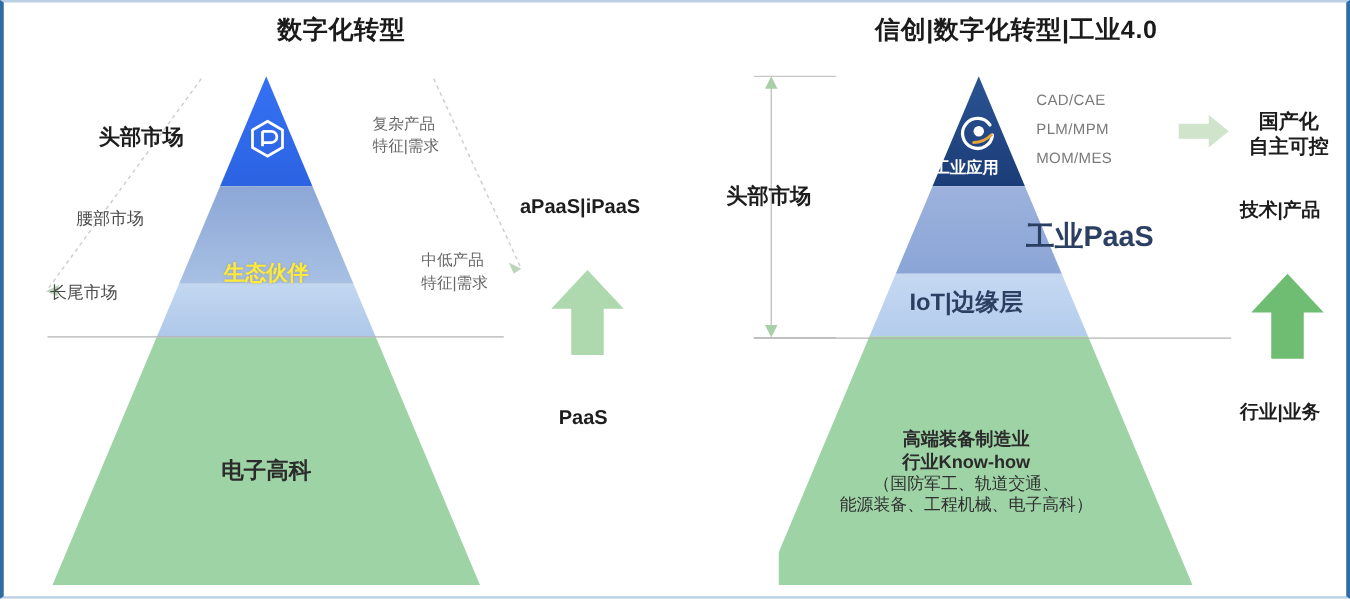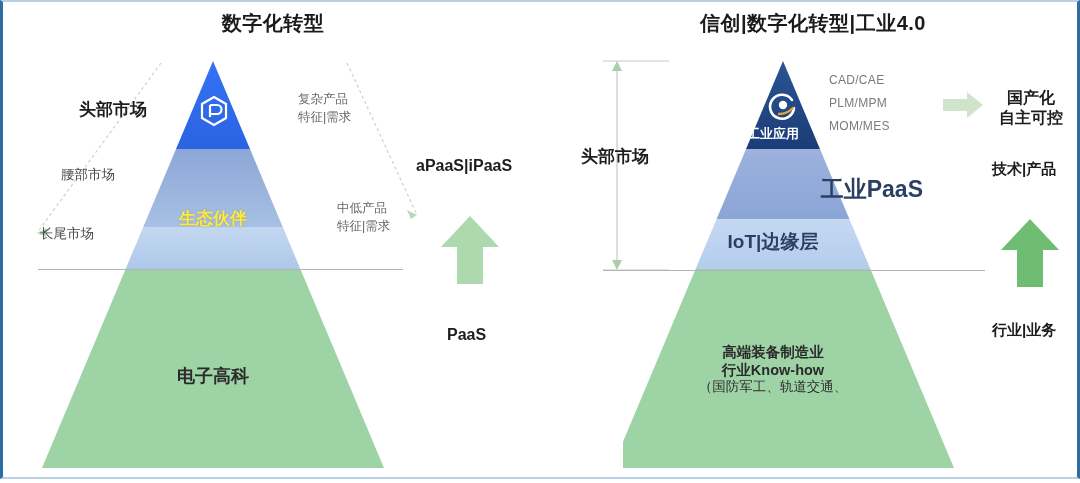--- a/index.html
+++ b/index.html
@@ -186,20 +186,21 @@
   <div class="band-label band-white nosel" style="left:620px;top:123px;width:300px;">工业应用</div>
 
   <div class="band-label band-dark nosel" style="left:620px;top:172px;width:300px;font-size:23px;text-align:right;">工业PaaS</div>
 
   <div class="band-label band-dark nosel" style="left:620px;top:227px;width:300px;font-size:19px;text-align:center;">IoT|边缘层</div>
 
   <div class="abs nosel" style="left:620px;top:341px;width:300px;text-align:center;">
     <div class="lbl nosel" style="font-size:14.5px;font-weight:bold;color:#2b2b2b;">高端装备制造业</div>
     <div class="lbl nosel" style="font-size:14.5px;font-weight:bold;color:#2b2b2b;">行业Know-how</div>
     <div class="lbl nosel" style="font-size:13.5px;color:#2f2f2f;">（国防军工、轨道交通、</div>
+    <div class="lbl nosel" style="font-size:13.5px;color:#2f2f2f;">能源装备、工程机械、电子高科）</div>
   </div>
 
   <div class="abs hsep nosel" style="left:600px;top:268px;width:382px;"></div>
 
   <div class="abs nosel" style="left:826px;top:67px;">
     <div class="lbl tiny-gray">CAD/CAE</div>
     <div class="lbl tiny-gray">PLM/MPM</div>
     <div class="lbl tiny-gray">MOM/MES</div>
   </div>
 

